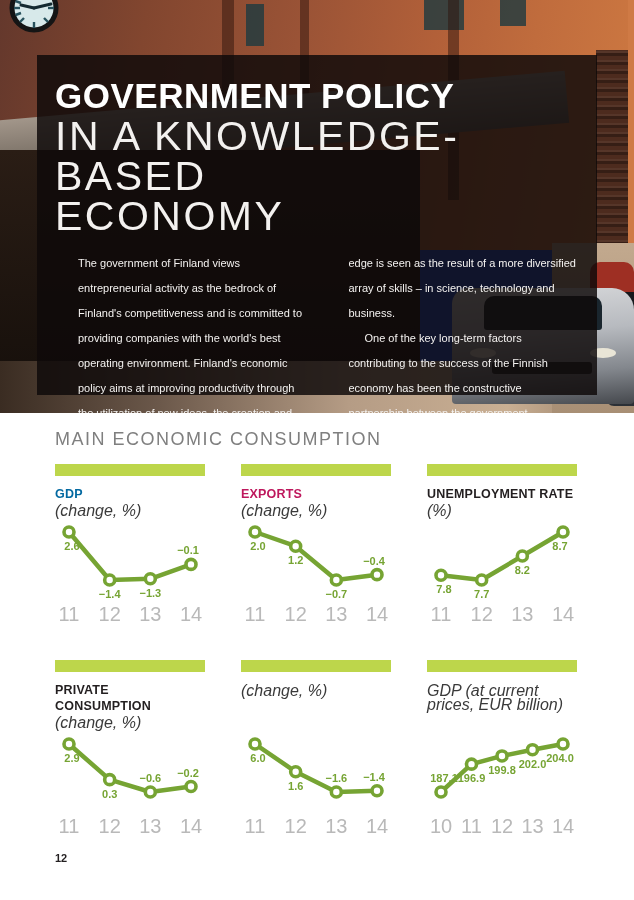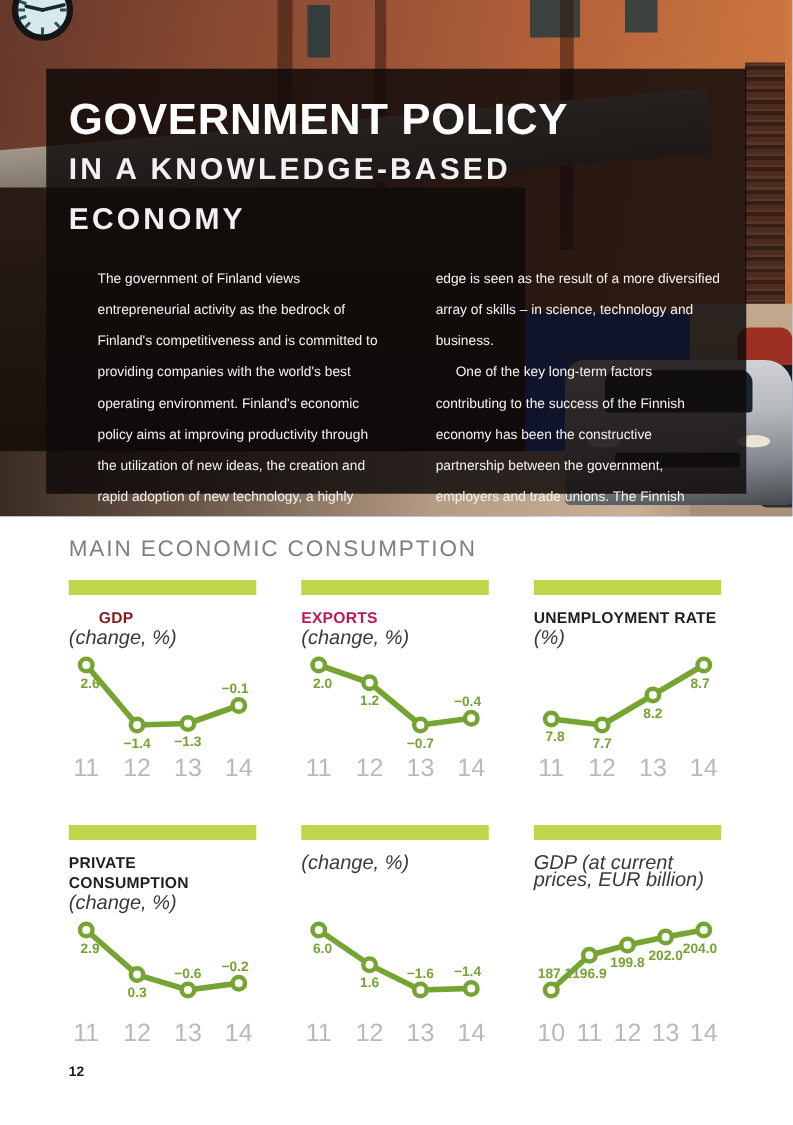--- a/index.html
+++ b/index.html
@@ -37,21 +37,21 @@
     background:#1a262e; border-radius:10px 10px 3px 3px; }
   .ph-grill { position:absolute; left:40px; top:74px; width:100px; height:12px;
     background:#23262a; border-radius:3px; }
   .ph-headlight { position:absolute; top:60px; width:26px; height:10px; background:#e9e5d6; border-radius:50%; }
   .ph-clock { position:absolute; left:8px; top:-18px; z-index:4; }
 
   
   .overlay { position:absolute; left:37px; top:55px; width:560px; height:340px; z-index:5;
     background:rgba(14,10,9,.84); color:#fff; padding:20px 18px 0 18px; }
   .t-bold  { font-size:35px; line-height:41px; font-weight:bold; letter-spacing:.5px; color:#ffffff; }
-  .t-light { font-size:24px; line-height:40px; font-weight:bold; letter-spacing:2.5px; color:#f3f1ef; }
+  .t-light { font-size:41px; line-height:40px; font-weight:normal; letter-spacing:2.5px; color:#f3f1ef; }
   .cols { display:flex; gap:17px; margin-top:15px; }
   .col { flex:1; font-size:11px; line-height:25px; color:#f4f2f0;margin-left:23px; }
   .col p { margin:0; }
   .col p.indent { text-indent:16px; }
 
   
   .section-heading { margin:16px 0 0 55px; font-size:18px; font-weight:normal;
     letter-spacing:1.5px; color:#7f7f7f; }
   .grid { margin:14px 0 0 55px; display:grid; grid-template-columns:repeat(3,150px);
     column-gap:36px; row-gap:34px; }
@@ -125,21 +125,21 @@
       </div>
     </div>
   </div>
 </div>
 
 <h2 class="section-heading">MAIN ECONOMIC CONSUMPTION</h2>
 
 <div class="grid">
   <div class="card">
     <div class="bar" style="background: rgb(189, 214, 75);"></div>
-    <div class="ctitle" style="color: #7f1d1d; margin-left: 24px;">GDP</div>
+    <div class="ctitle" style="color: #0369a1;">GDP</div>
     <div class="csub">(change, %)</div>
     <div class="chart-holder">
         <svg width="150" height="108" viewBox="0 0 150 108">
           <polyline fill="none" stroke="#76a433" stroke-width="4.5" stroke-linecap="round" stroke-linejoin="round" points="14,14 54.666666666666664,62 95.33333333333333,60.800000000000004 136,46.400000000000006"></polyline>
           <circle cx="14" cy="14" r="5" fill="#ffffff" stroke="#76a433" stroke-width="3.6"></circle>
           <circle cx="54.666666666666664" cy="62" r="5" fill="#ffffff" stroke="#76a433" stroke-width="3.6"></circle>
           <circle cx="95.33333333333333" cy="60.800000000000004" r="5" fill="#ffffff" stroke="#76a433" stroke-width="3.6"></circle>
           <circle cx="136" cy="46.400000000000006" r="5" fill="#ffffff" stroke="#76a433" stroke-width="3.6"></circle>
           <text x="17" y="32" text-anchor="middle" font-size="11" font-weight="bold" fill="#76a433">2.6</text>
           <text x="54.666666666666664" y="80" text-anchor="middle" font-size="11" font-weight="bold" fill="#76a433">−1.4</text>

